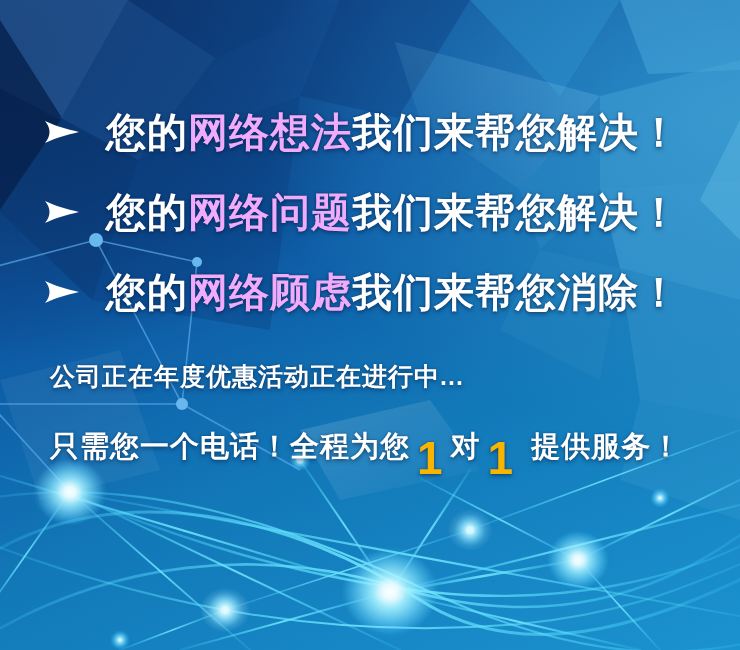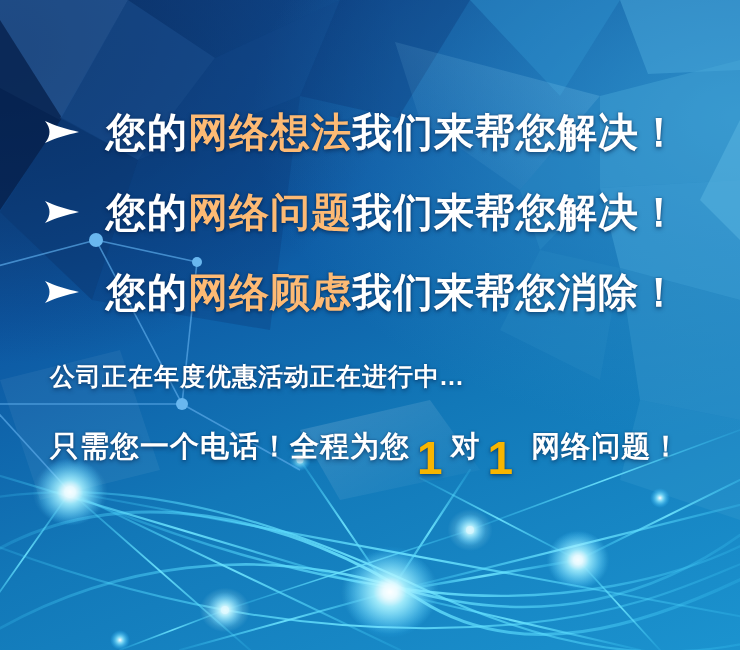--- a/index.html
+++ b/index.html
@@ -66,21 +66,21 @@
     font-size:40px;
     font-weight:bold;
     line-height:1;
     color:#ffffff;
     letter-spacing:1px;
     white-space:nowrap;
     text-shadow:
       0 2px 4px rgba(3,30,70,.55),
       0 0 2px rgba(3,30,70,.5);
   }
-  .headline .hl { color:#fdba74; }
+  .headline .hl { color:#f0abfc; }
 
   .subline {
     position:absolute;
     left:50px;
     font-weight:bold;
     color:#ffffff;
     white-space:nowrap;
     line-height:1;
     text-shadow:
       0 2px 4px rgba(3,30,70,.5),
@@ -239,17 +239,17 @@
     </div>
 
     <div class="subline" id="sub-0">公司正在年度优惠活动正在进行中...</div>
 
     <div class="subline" id="sub-1">
         <span>只需您一个电话！全程为您</span>
         <span class="big-one">1</span>
         <span>对</span>
         <span class="big-one">1</span>
         <span class="gap"></span>
-        <span>网络问题！</span>
+        <span>提供服务！</span>
       </div>
 
   </div>
 </div>
 
 </body></html>

